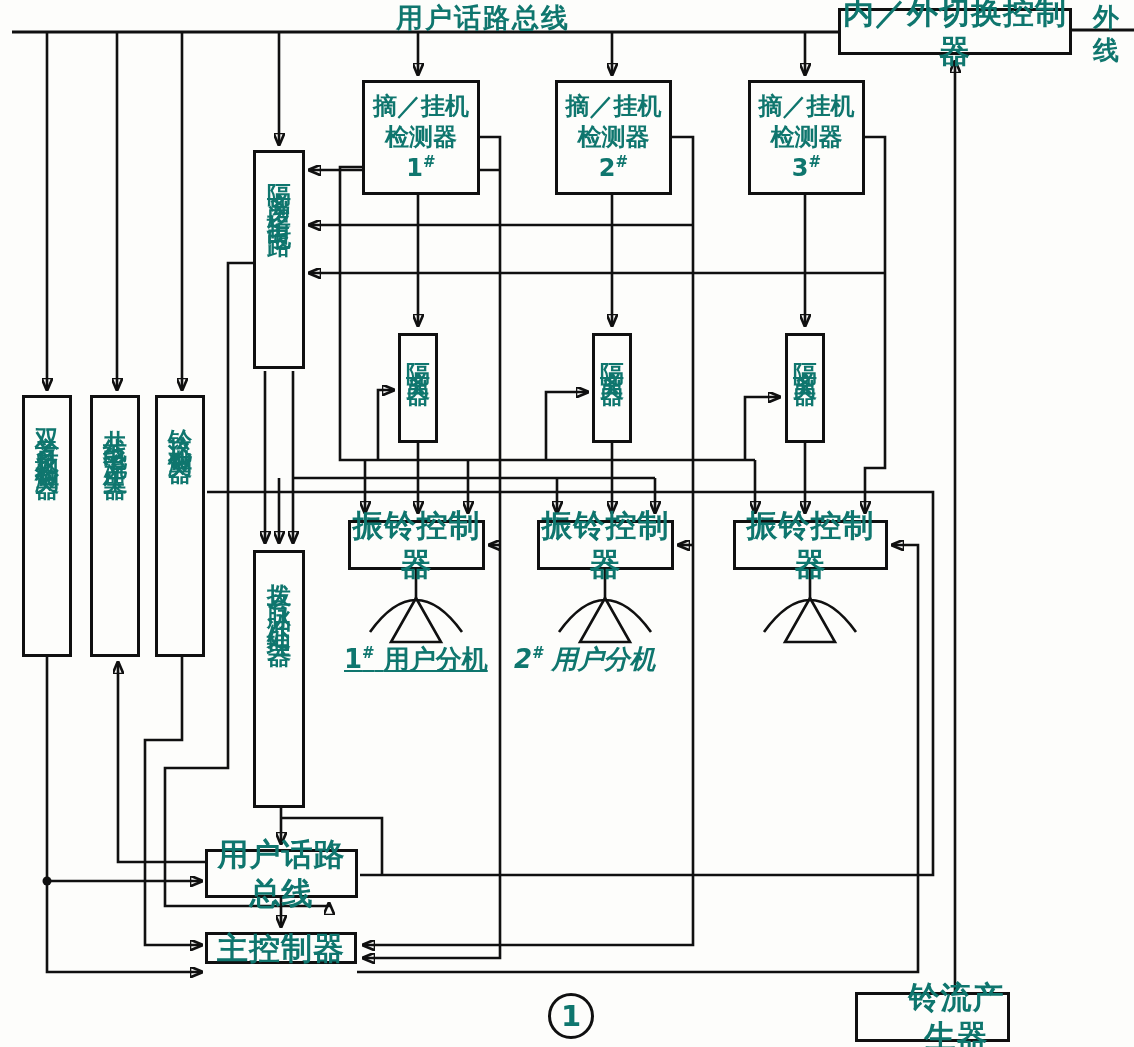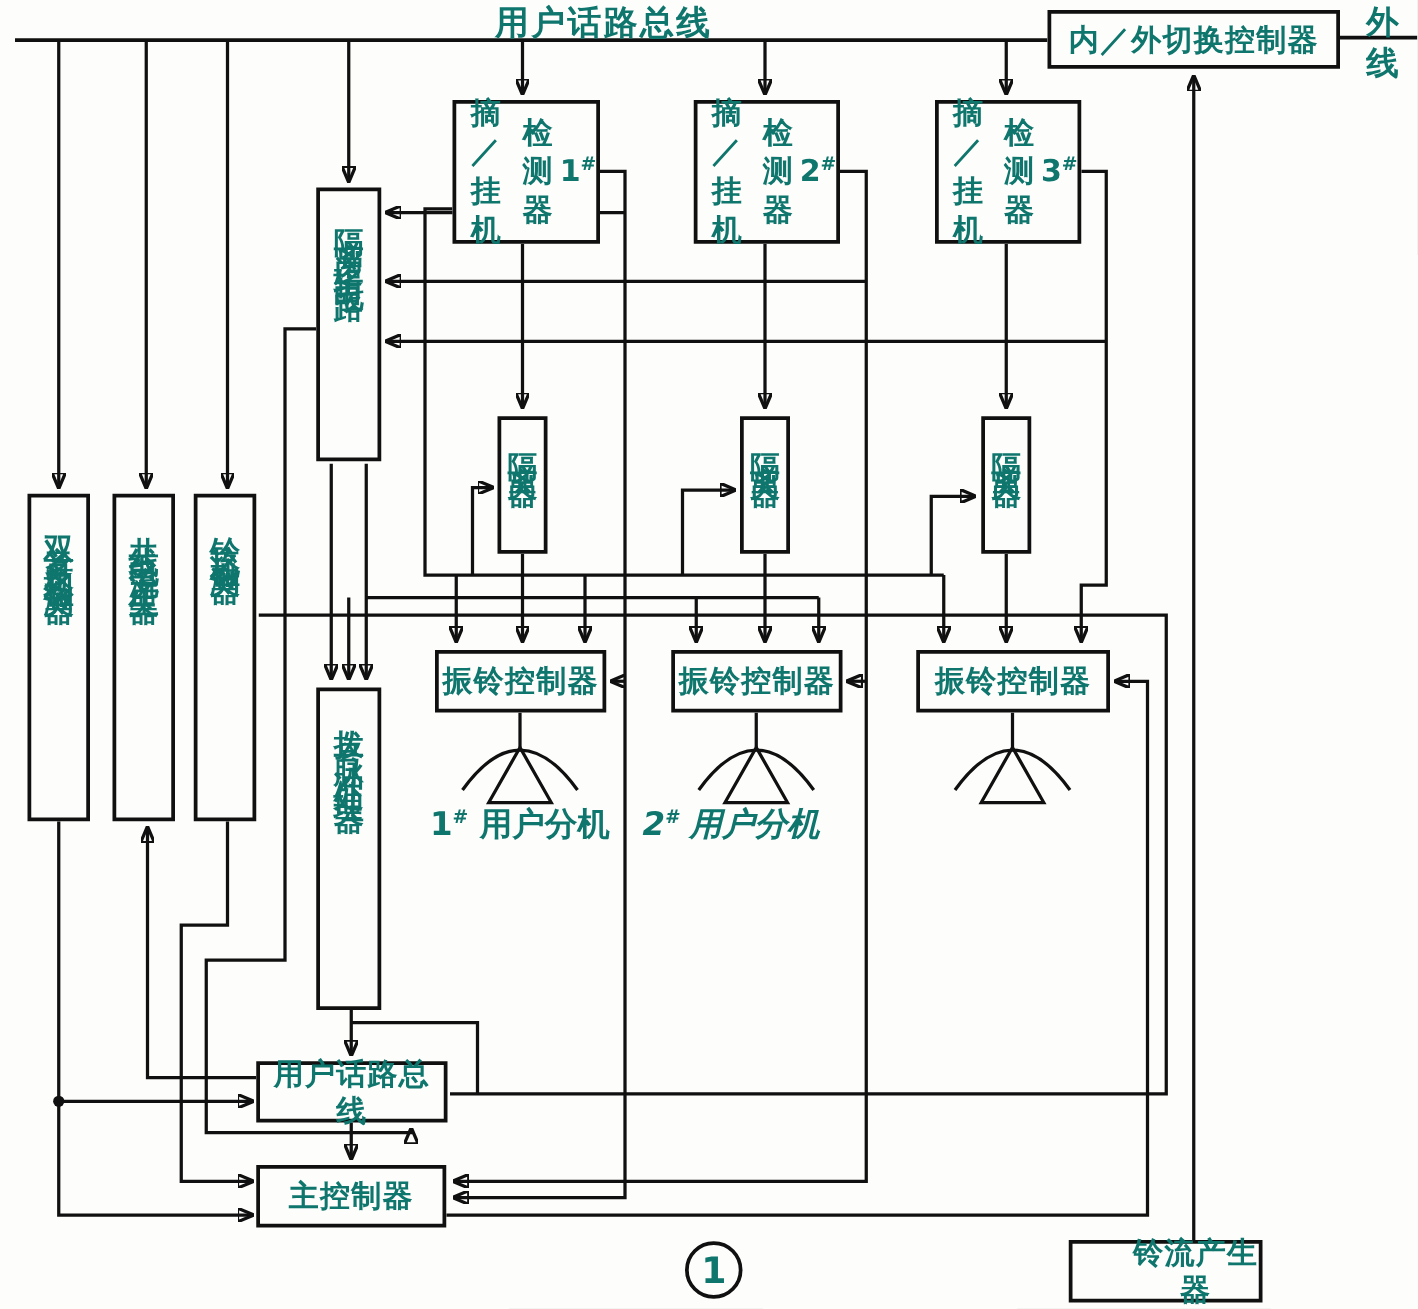--- a/index.html
+++ b/index.html
@@ -10,28 +10,28 @@
     overflow:hidden;
   }
   #wires{position:absolute;left:0;top:0;width:1134px;height:1047px;}
   #wires path{stroke:#101010;stroke-width:2.6;fill:none;}
   #wires path.thick{stroke-width:3;}
   .box{
     position:absolute;box-sizing:border-box;background:#fdfdfb;
     border:3px solid #101010;display:flex;align-items:center;justify-content:center;
     font-weight:bold;text-align:center;line-height:1.25;
   }
-  .hbox{font-size:24px;letter-spacing:1px;}
+  .hbox{font-size:31px;letter-spacing:1px;}
   .vbox{
     writing-mode:vertical-rl;text-orientation:upright;
     font-size:24px;letter-spacing:10px;
     justify-content:flex-start;padding-top:12px;
   }
   .vbox.tight{letter-spacing:8px;}
-  .det{flex-direction:row;font-size:24px;line-height:1.3;}
+  .det{flex-direction:column;font-size:24px;line-height:1.3;}
   sup,.sup{font-size:15px;vertical-align:super;font-weight:bold;}
   .freetext{position:absolute;font-weight:bold;white-space:nowrap;}
   #title{left:396px;top:0px;font-size:27px;letter-spacing:2px;}
   .outside{left:1080px;font-size:26px;width:52px;text-align:center;}
   .phone-label{font-size:26px;}
   #fig-circle{
     position:absolute;left:548px;top:993px;width:46px;height:46px;
     border:3px solid #101010;border-radius:50%;box-sizing:border-box;
     display:flex;align-items:center;justify-content:center;
     font-size:29px;font-weight:bold;background:#fdfdfb;
@@ -166,24 +166,24 @@
   <div class="box vbox" style="left:592px;top:333px;width:40px;height:110px;padding-top:8px;">隔离器</div>
   <div class="box vbox" style="left:785px;top:333px;width:40px;height:110px;padding-top:8px;">隔离器</div>
 
   <div class="box hbox" style="left:348px;top:520px;width:137px;height:50px;">振铃控制器</div>
   <div class="box hbox" style="left:537px;top:520px;width:137px;height:50px;">振铃控制器</div>
   <div class="box hbox" style="left:733px;top:520px;width:155px;height:50px;">振铃控制器</div>
 
   <div class="box vbox" style="left:253px;top:550px;width:52px;height:258px;">拨号脉冲处理器</div>
 
   <div class="box hbox" style="left:205px;top:849px;width:153px;height:49px;">用户话路总线</div>
-  <div class="box hbox" style="left:205px;top:932px;width:152px;height:50px;">主控制器</div>
+  <div class="box hbox" style="left:205px;top:932px;width:152px;height:32px;">主控制器</div>
   <div class="box hbox" style="left:855px;top:992px;width:155px;height:50px;padding-left:48px;">铃流产生器</div>
 
-  <div class="freetext phone-label" style="left:344px;top:642px;">
+  <div class="freetext phone-label" style="left:344px;top:642px;text-decoration:underline;">
     <span>1</span><span class="sup">#</span>
     <span>用户分机</span>
   </div>
   <div class="freetext phone-label" style="left:514px;top:642px;font-style:italic;">
     <span>2</span><span class="sup">#</span>
     <span>用户分机</span>
   </div>
 
   <div id="fig-circle">1</div>
 

